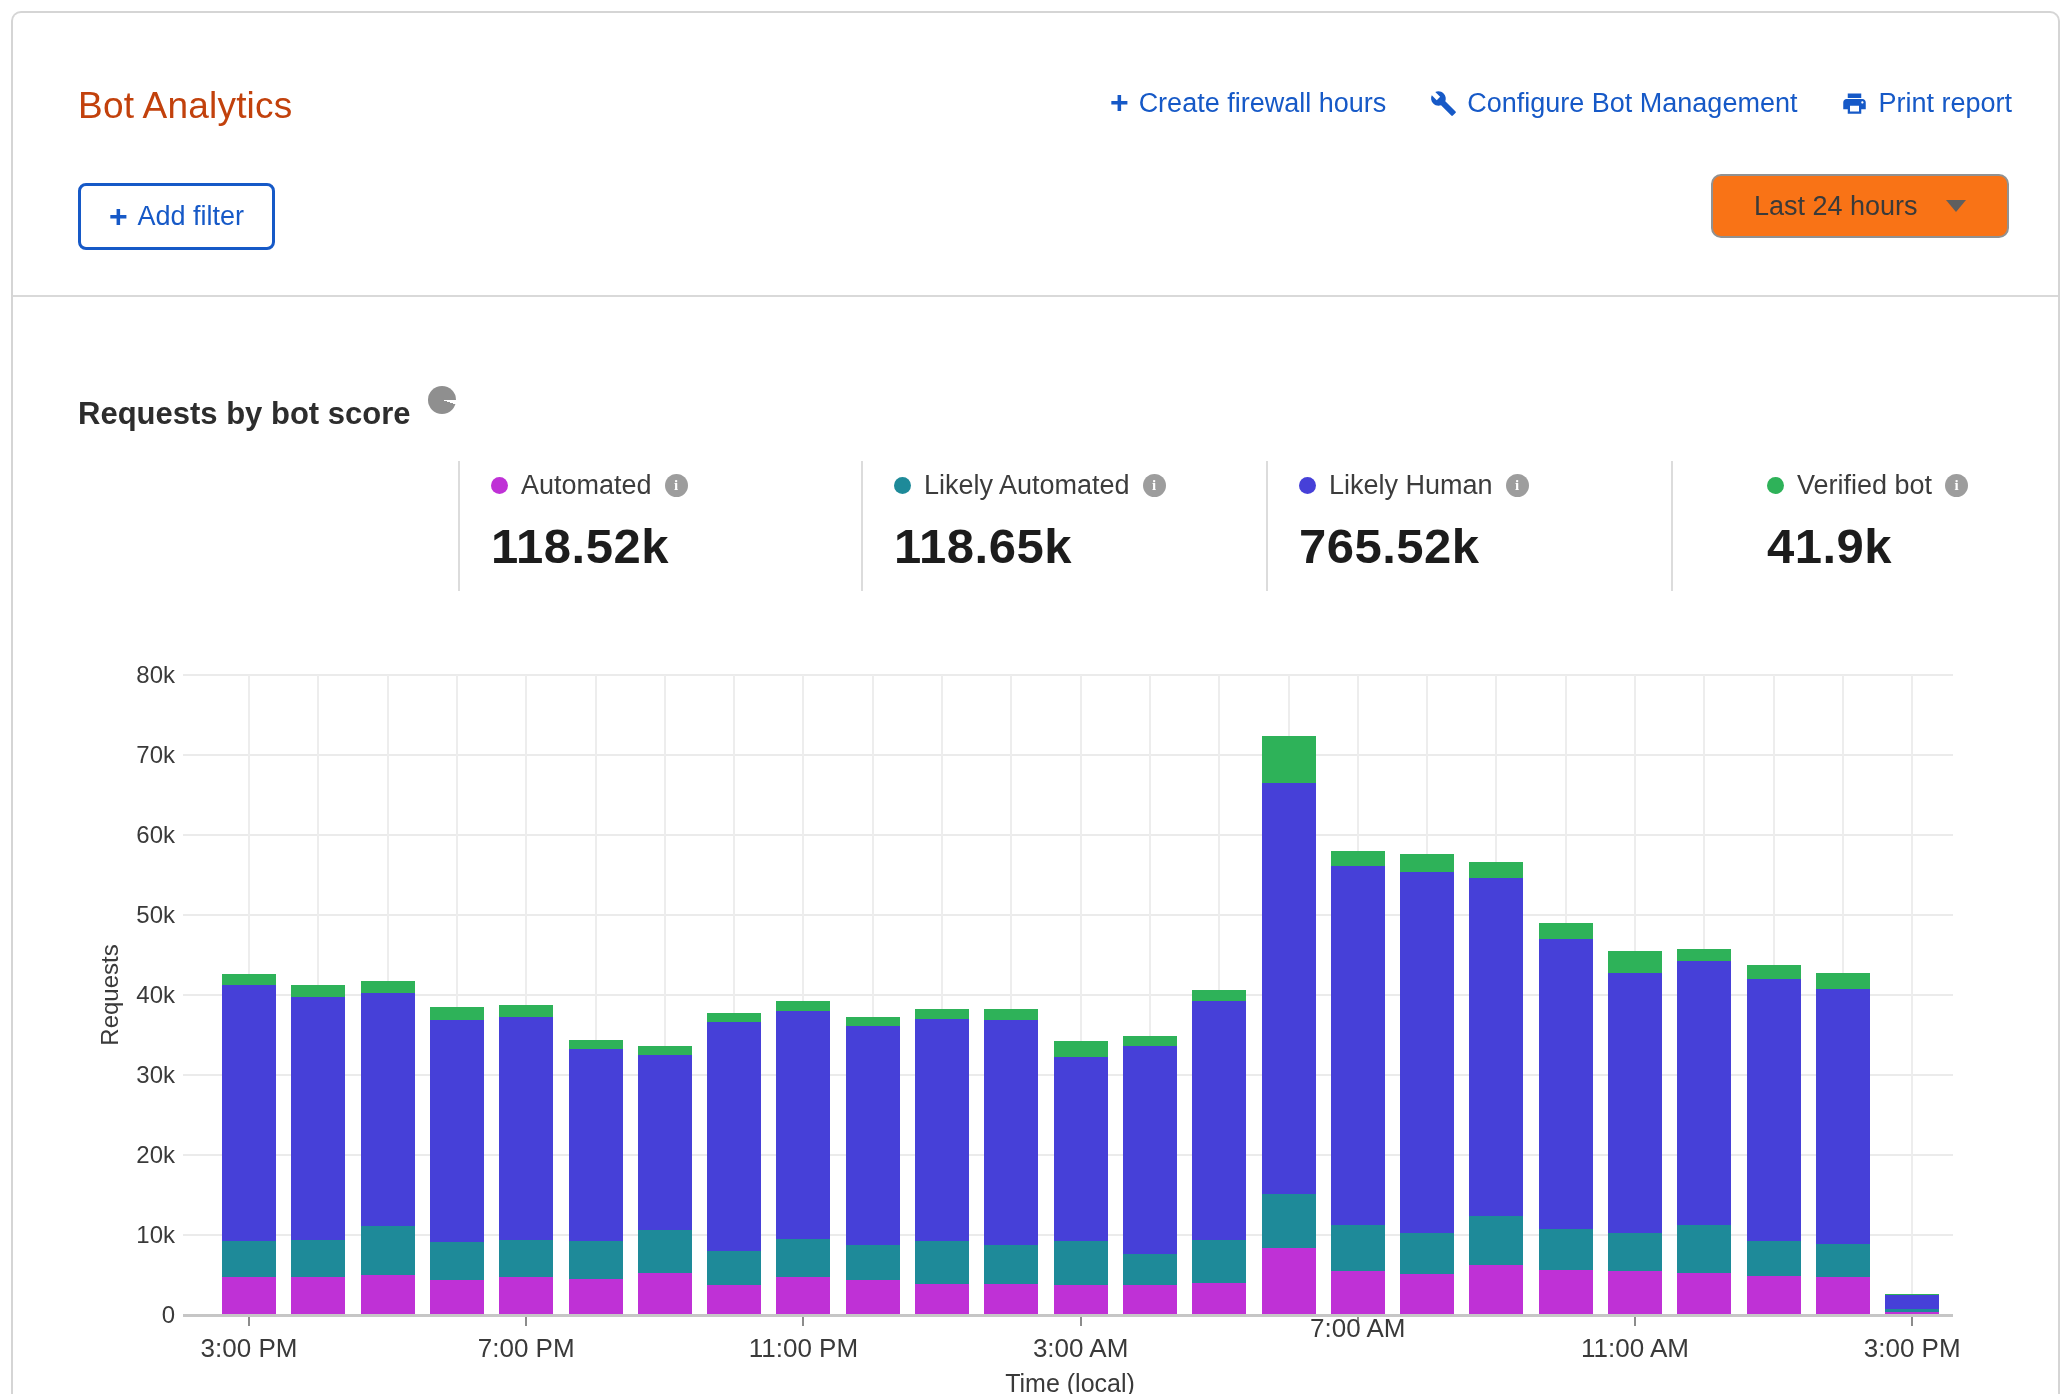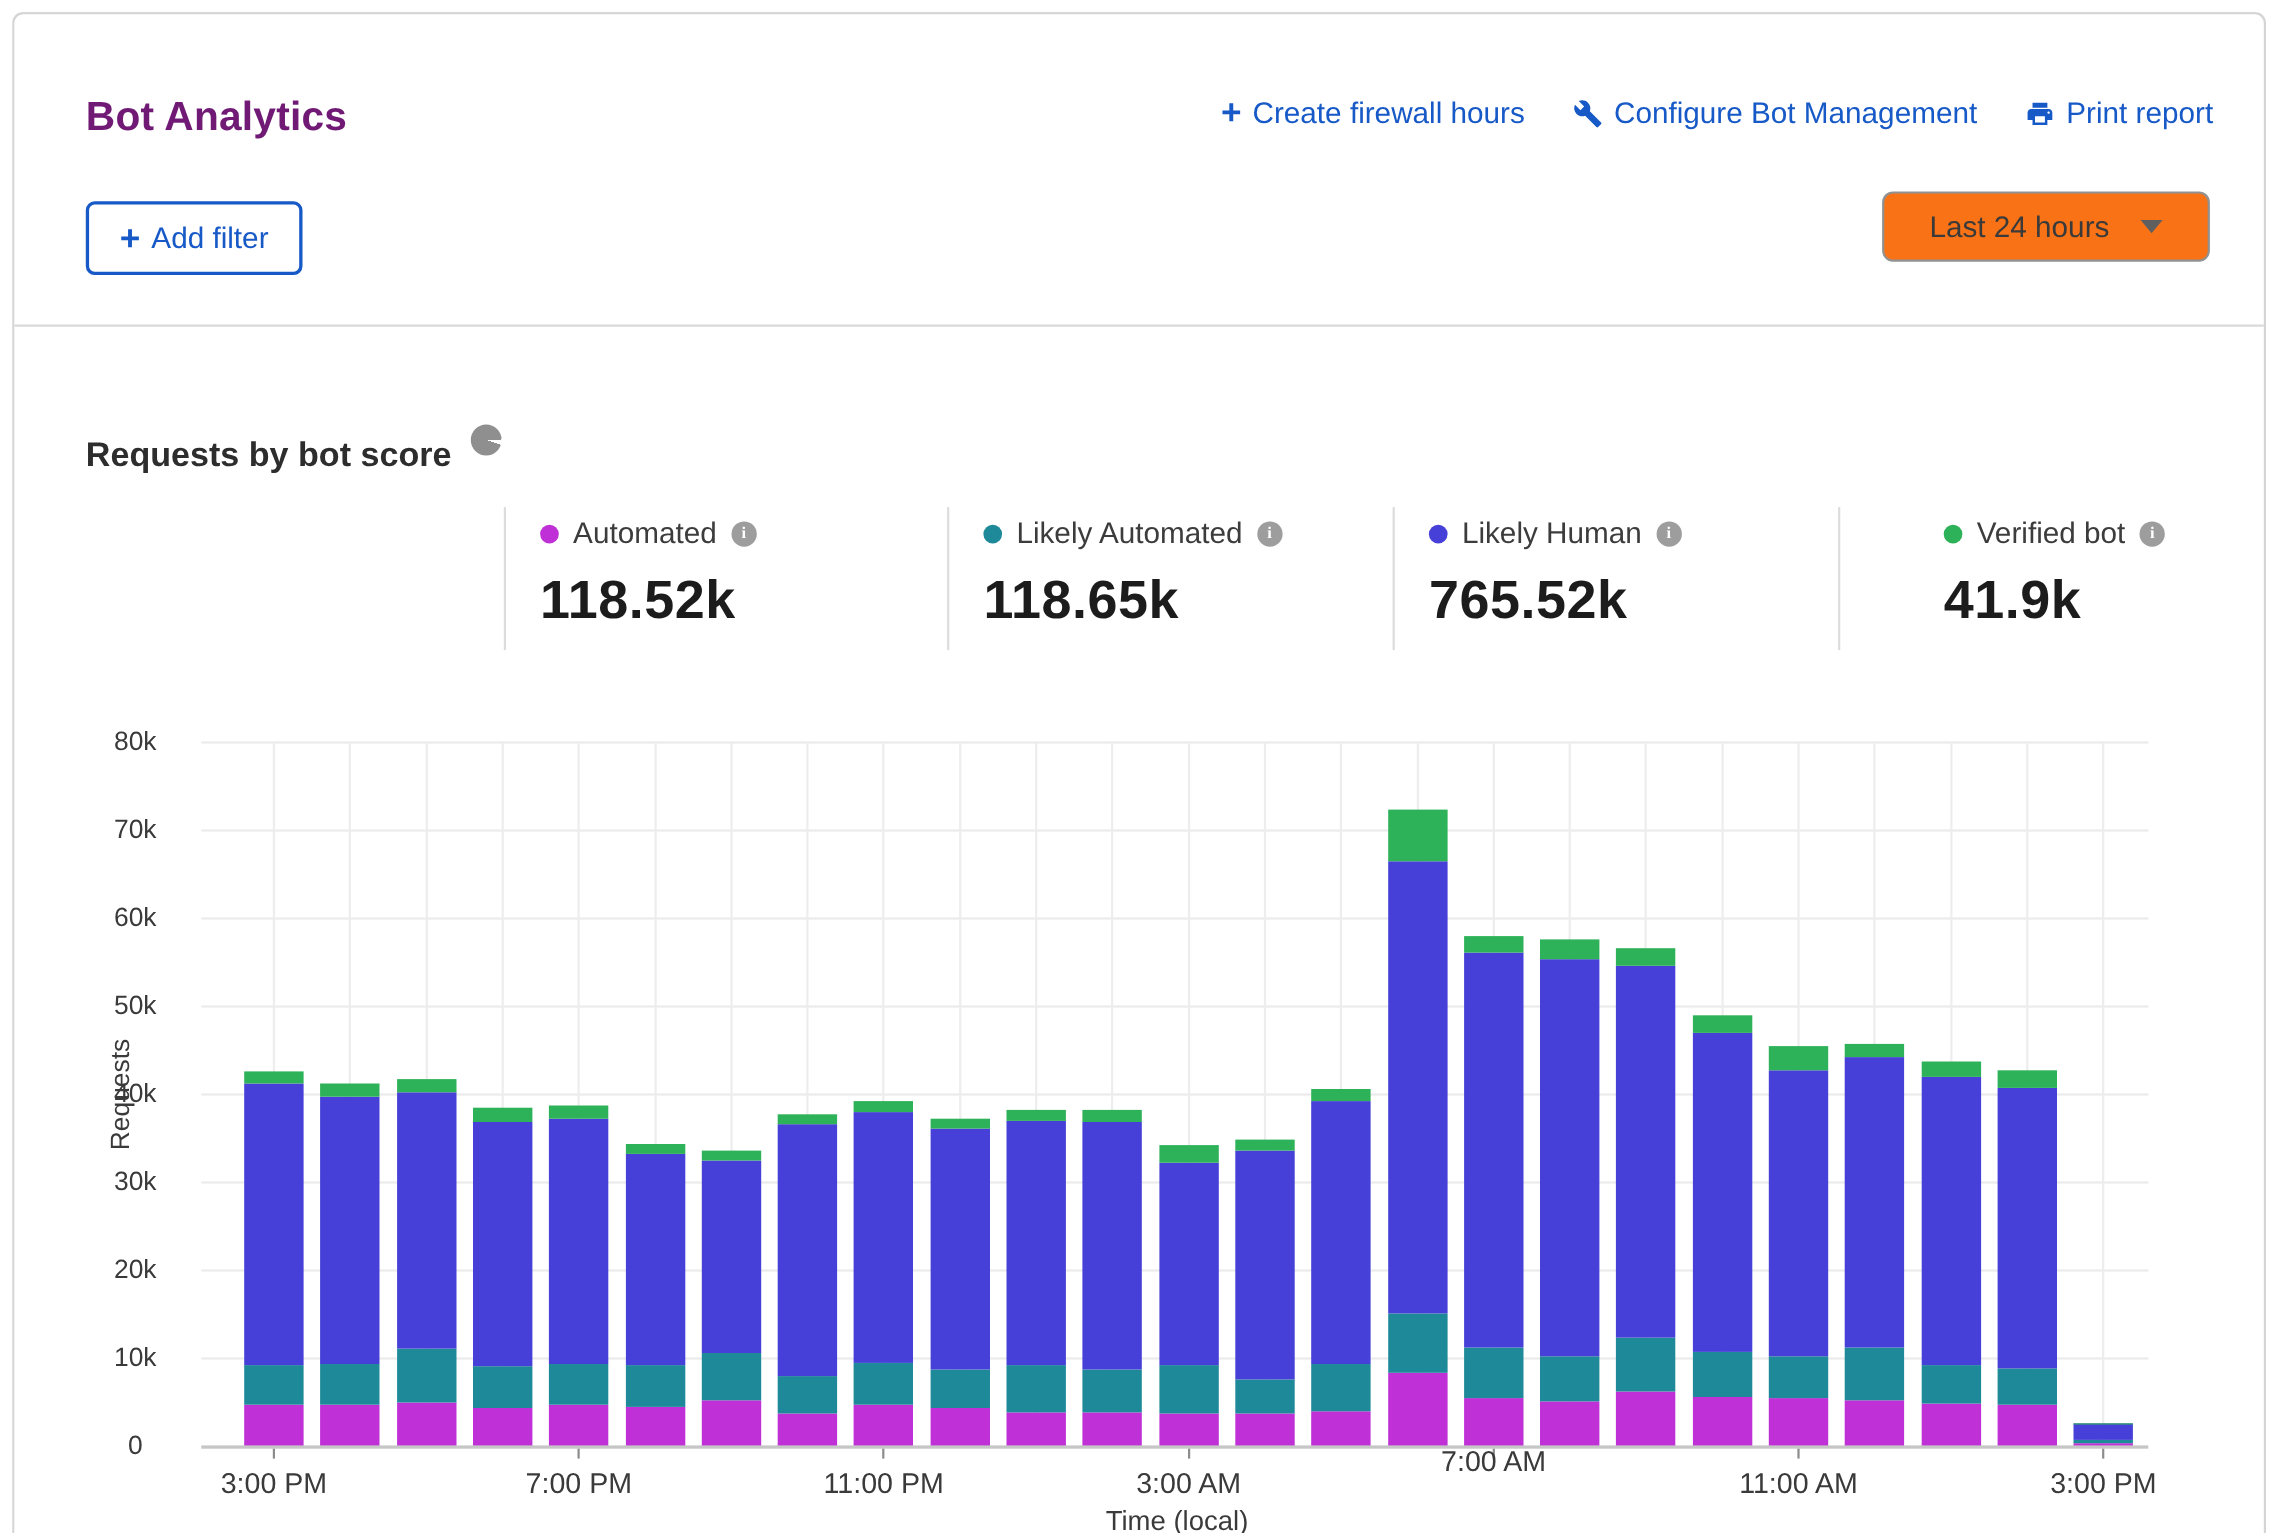--- a/index.html
+++ b/index.html
@@ -1,21 +1,21 @@
 <!DOCTYPE html>
 <html><head>
 <meta charset="utf-8">
 <style>
   * { margin:0; padding:0; box-sizing:border-box; }
   html,body { width:2070px; height:1394px; background:#ffffff; font-family:"Liberation Sans", sans-serif; }
   .page { position:relative; width:2070px; height:1394px; overflow:hidden; background:#fff; }
   .card { position:absolute; left:11px; top:11px; width:2049px; height:1390px;
           border:2px solid #d5d5d5; border-bottom:none; border-radius:10px 10px 0 0; background:#fff; }
   
-  .page-title { position:absolute; left:65px; top:72px; font-size:37px; font-weight:bold; color:#701a75; letter-spacing:0.2px; }
+  .page-title { position:absolute; left:65px; top:72px; font-size:37px; font-weight:normal; color:#c2410c; letter-spacing:0.2px; }
   .header-actions { position:absolute; right:46px; top:74px; display:flex; align-items:center; gap:44px; }
   .hlink { display:flex; align-items:center; gap:10px; color:#1659c7; font-size:27px; cursor:pointer; text-decoration:none; }
   .plus-glyph { font-size:32px; font-weight:bold; line-height:1; position:relative; top:-1px; }
   .hicon { width:27px; height:27px; flex:0 0 auto; }
   .add-filter { position:absolute; left:65px; top:170px; width:197px; height:67px; background:#fff;
                 border:3px solid #1659c7; border-radius:8px; color:#1659c7; font-size:27px;
                 display:flex; align-items:center; justify-content:center; gap:10px; cursor:pointer; font-family:inherit; }
   .dropdown { position:absolute; left:1682px; top:161px; width:298px; height:64px; background:#f97316;
               border:2px solid #919191; border-radius:10px; display:flex; align-items:center;
               padding:0 41px; font-size:27px; color:#3a3a3a; cursor:pointer; justify-content:space-between;margin-left:16px; }
@@ -33,21 +33,21 @@
   .stat-label-row.muted { color:#4c4c4c; }
   .dot { width:17px; height:17px; border-radius:50%; flex:0 0 auto; }
   .info-icon { width:23px; height:23px; border-radius:50%; background:#9d9d9d; color:#fff; font-size:15px;
                font-weight:bold; display:flex; align-items:center; justify-content:center; font-family:"Liberation Serif", serif; }
   .stat-value { margin-top:16px; font-size:49px; font-weight:bold; color:#1c1c1c; letter-spacing:0.5px; }
   
   #chart-area { position:absolute; left:0; top:0; width:2070px; height:1394px; pointer-events:none; }
   .gridline-h { position:absolute; height:2px; background:#ebebeb; }
   .gridline-v { position:absolute; width:2px; background:#ededed; }
   .baseline { position:absolute; height:3px; background:#c6c6c6; }
-  .ytick-label { position:absolute; width:104px; text-align:center; font-size:24px; color:#3a3a3a; }
+  .ytick-label { position:absolute; width:104px; text-align:right; font-size:24px; color:#3a3a3a; }
   .xtick-mark { position:absolute; width:2px; height:9px; background:#8c8c8c; }
   .xtick-label { position:absolute; width:200px; text-align:center; font-size:26px; color:#3a3a3a; }
   .bar-seg { position:absolute; }
   .axis-title-y { position:absolute; left:97px; top:982px; transform:translate(-50%,-50%) rotate(-90deg);
                   font-size:24px; color:#3a3a3a; white-space:nowrap; }
   .axis-title-x { position:absolute; left:1057px; top:1356px; transform:translateX(-50%); font-size:25px; color:#3a3a3a; }
 </style>
 </head>
 <body>
 

